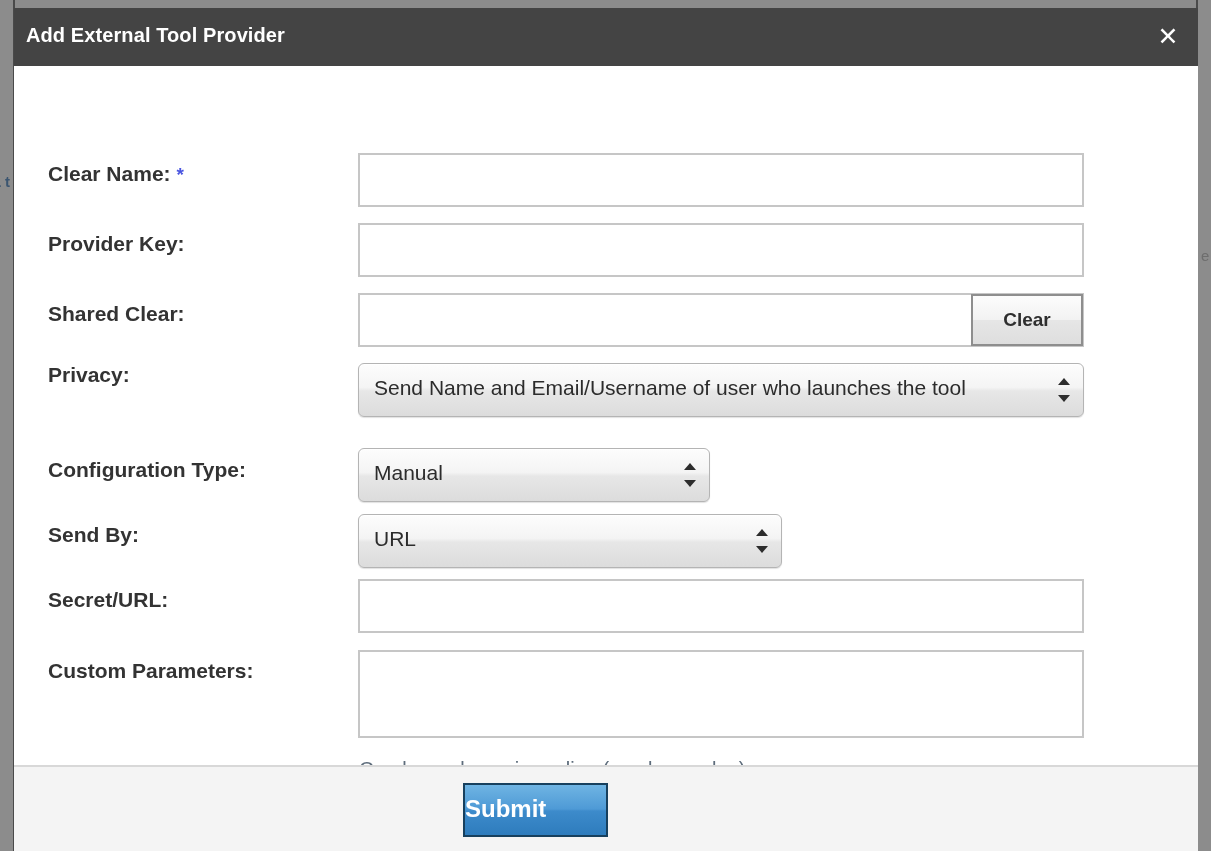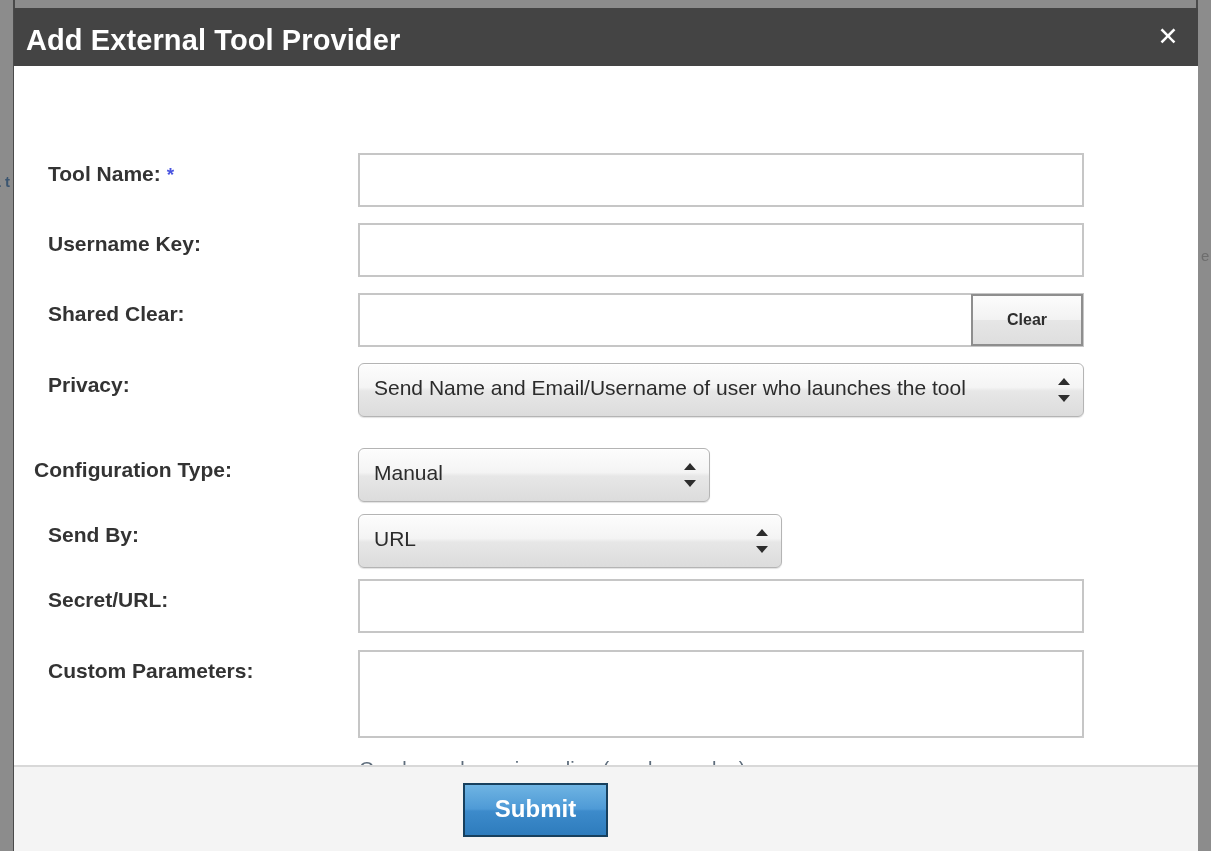--- a/index.html
+++ b/index.html
@@ -76,21 +76,21 @@
   #titlebar {
     position: relative;
     height: 58px;
     background: #444444;
     box-sizing: border-box;
   }
   #title-text {
     position: absolute;
     left: 12px;
     top: 16px;
-    font-size: 29px;
+    font-size: 20px;
     font-weight: bold;
     color: #ffffff;
     letter-spacing: 0.1px;
   }
   #close-btn {
     position: absolute;
     right: 16px;
     top: 15px;
     width: 28px;
     height: 28px;
@@ -194,21 +194,21 @@
     border-top: 7px solid #2d2d2d;
   }
 
   
   #clear-btn {
     position: absolute;
     box-sizing: border-box;
     border: 2px solid #8e8e8e;
     background: linear-gradient(to bottom, #fcfcfc 0%, #f2f2f2 50%, #e6e6e6 51%, #dedede 100%);
     font-family: "Liberation Sans", sans-serif;
-    font-size: 16px;
+    font-size: 19px;
     font-weight: bold;
     color: #2e2e2e;
     cursor: pointer;
     text-align: center;
   }
 
   .hint-text {
     position: absolute;
     font-size: 20px;
     color: #5d6c7b;
@@ -224,21 +224,20 @@
     box-sizing: border-box;
   }
   .footer-btn {
     position: absolute;
     top: 16px;
     box-sizing: border-box;
     font-family: "Liberation Sans", sans-serif;
     font-size: 24px;
     font-weight: bold;
     cursor: pointer;
-    text-align: center;
     height: 54px;
     line-height: 48px;
   }
   #submit-btn {
     left: 449px;
     width: 145px;
     background: linear-gradient(to bottom, #6fb4e3 0%, #4e9ad6 48%, #3d8bcb 52%, #2e7cbd 100%);
     border: 2px solid #17405e;
     color: #ffffff;
   }
@@ -264,50 +263,50 @@
 
   <div id="titlebar">
     <div id="title-text">Add External Tool Provider</div>
     <div id="close-btn">✕</div>
   </div>
 
   <div id="dialog-body">
 
     <div class="form-row">
       <div class="form-label" style="left:34px; top:96px;">
-        <span>Tool Name:</span>
+        <span>Clear Name:</span>
         <span class="req-star">*</span>
       </div>
       <input class="text-input" type="text" style="left: 344px; top: 87px; width: 726px; height: 54px;" value="">
     </div>
 
     <div class="form-row">
-      <div class="form-label" style="left:34px; top:166px;">Username Key:</div>
+      <div class="form-label" style="left:34px; top:166px;">Provider Key:</div>
       <input class="text-input" type="text" style="left: 344px; top: 157px; width: 726px; height: 54px;" value="">
     </div>
 
     <div class="form-row">
       <div class="form-label" style="left:34px; top:236px;">Shared Clear:</div>
       <input class="text-input" type="text" style="left: 344px; top: 227px; width: 726px; height: 54px;" value="">
       <div id="clear-btn" style="left:957px; top:228px; width:112px; height:52px; line-height:48px;">Clear</div>
     </div>
 
     <div class="form-row">
-      <div class="form-label" style="left:34px; top:307px;">Privacy:</div>
+      <div class="form-label" style="left:34px; top:297px;">Privacy:</div>
       <div class="sel-wrap" style="left:344px; top:297px; width:726px; height:54px;">
         <div class="sel-text">Send Name and Email/Username of user who launches the tool</div>
         <div class="sel-arrows">
           <span class="up"></span>
             <span class="dn"></span>
         </div>
       </div>
     </div>
 
     <div class="form-row">
-      <div class="form-label" style="left:20px; top:392px;">Configuration Type:</div>
+      <div class="form-label" style="left:34px; top:392px;">Configuration Type:</div>
       <div class="sel-wrap" style="left:344px; top:382px; width:352px; height:54px;">
         <div class="sel-text">Manual</div>
         <div class="sel-arrows">
           <span class="up"></span>
             <span class="dn"></span>
         </div>
       </div>
     </div>
 
     <div class="form-row">

